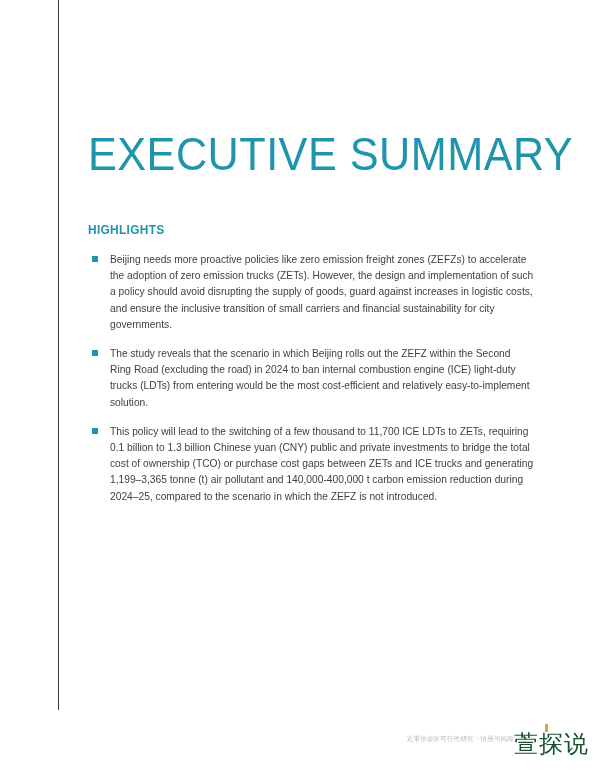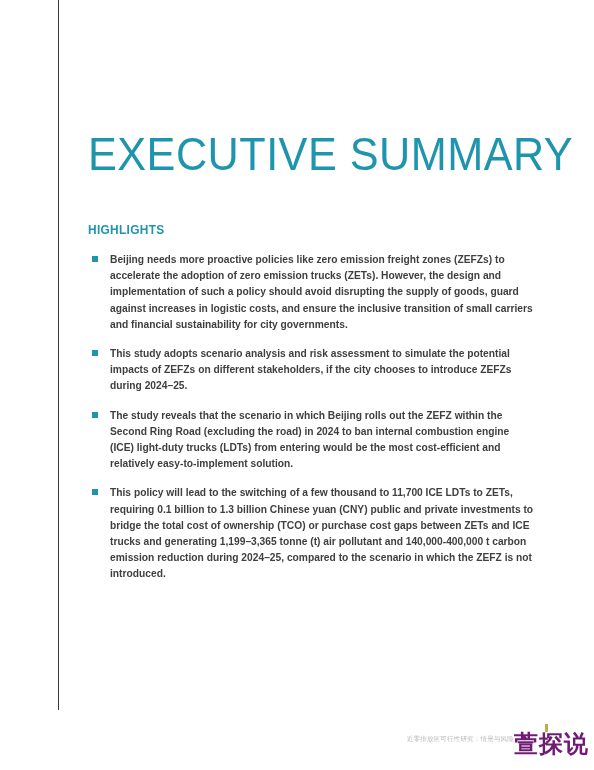--- a/index.html
+++ b/index.html
@@ -64,21 +64,20 @@
     position: absolute;
     top: 240px;
     left: 0;
     width: 452px;
   }
 
   .bullet-item {
     position: relative;
     padding-left: 22px;
     margin-bottom: 13px;
-    font-weight: bold;
   }
 
   .bullet-marker {
     position: absolute;
     left: 4px;
     top: 4px;
     width: 6px;
     height: 6px;
     background: #1f94ad;
   }
@@ -107,22 +106,22 @@
     font-size: 6.5px;
     color: #b9b9bb;
     letter-spacing: 0.2px;
     white-space: nowrap;
   }
   .watermark {
     position: absolute;
     right: 5px;
     bottom: 6px;
     font-size: 24px;
-    font-weight: 700;
-    color: #701a75;
+    font-weight: 400;
+    color: #14532d;
     letter-spacing: 1px;
     line-height: 1;
     white-space: nowrap;
   }
   .watermark-dot {
     position: absolute;
     right: 46px;
     bottom: 30px;
     width: 3px;
     height: 8px;
@@ -140,24 +139,20 @@
 
   <div class="section-label">HIGHLIGHTS</div>
 
   <div class="highlights">
 
     <div class="bullet-item">
       <span class="bullet-marker"></span>
       <div class="bullet-text">Beijing needs more proactive policies like zero emission freight zones (ZEFZs) to accelerate the adoption of zero emission trucks (ZETs). However, the design and implementation of such a policy should avoid disrupting the supply of goods, guard against increases in logistic costs, and ensure the inclusive transition of small carriers and financial sustainability for city governments.</div>
     </div>
 
-    <div class="bullet-item">
-      <span class="bullet-marker"></span>
-      <div class="bullet-text">This study adopts scenario analysis and risk assessment to simulate the potential impacts of ZEFZs on different stakeholders, if the city chooses to introduce ZEFZs during 2024–25.</div>
-    </div>
 
     <div class="bullet-item">
       <span class="bullet-marker"></span>
       <div class="bullet-text">The study reveals that the scenario in which Beijing rolls out the ZEFZ within the Second Ring Road (excluding the road) in 2024 to ban internal combustion engine (ICE) light-duty trucks (LDTs) from entering would be the most cost-efficient and relatively easy-to-implement solution.</div>
     </div>
 
     <div class="bullet-item">
       <span class="bullet-marker"></span>
       <div class="bullet-text">This policy will lead to the switching of a few thousand to 11,700 ICE LDTs to ZETs, requiring 0.1 billion to 1.3 billion Chinese yuan (CNY) public and private investments to bridge the total cost of ownership (TCO) or purchase cost gaps between ZETs and ICE trucks and generating 1,199–3,365 tonne (t) air pollutant and 140,000-400,000 t carbon emission reduction during 2024–25, compared to the scenario in which the ZEFZ is not introduced.</div>
     </div>

